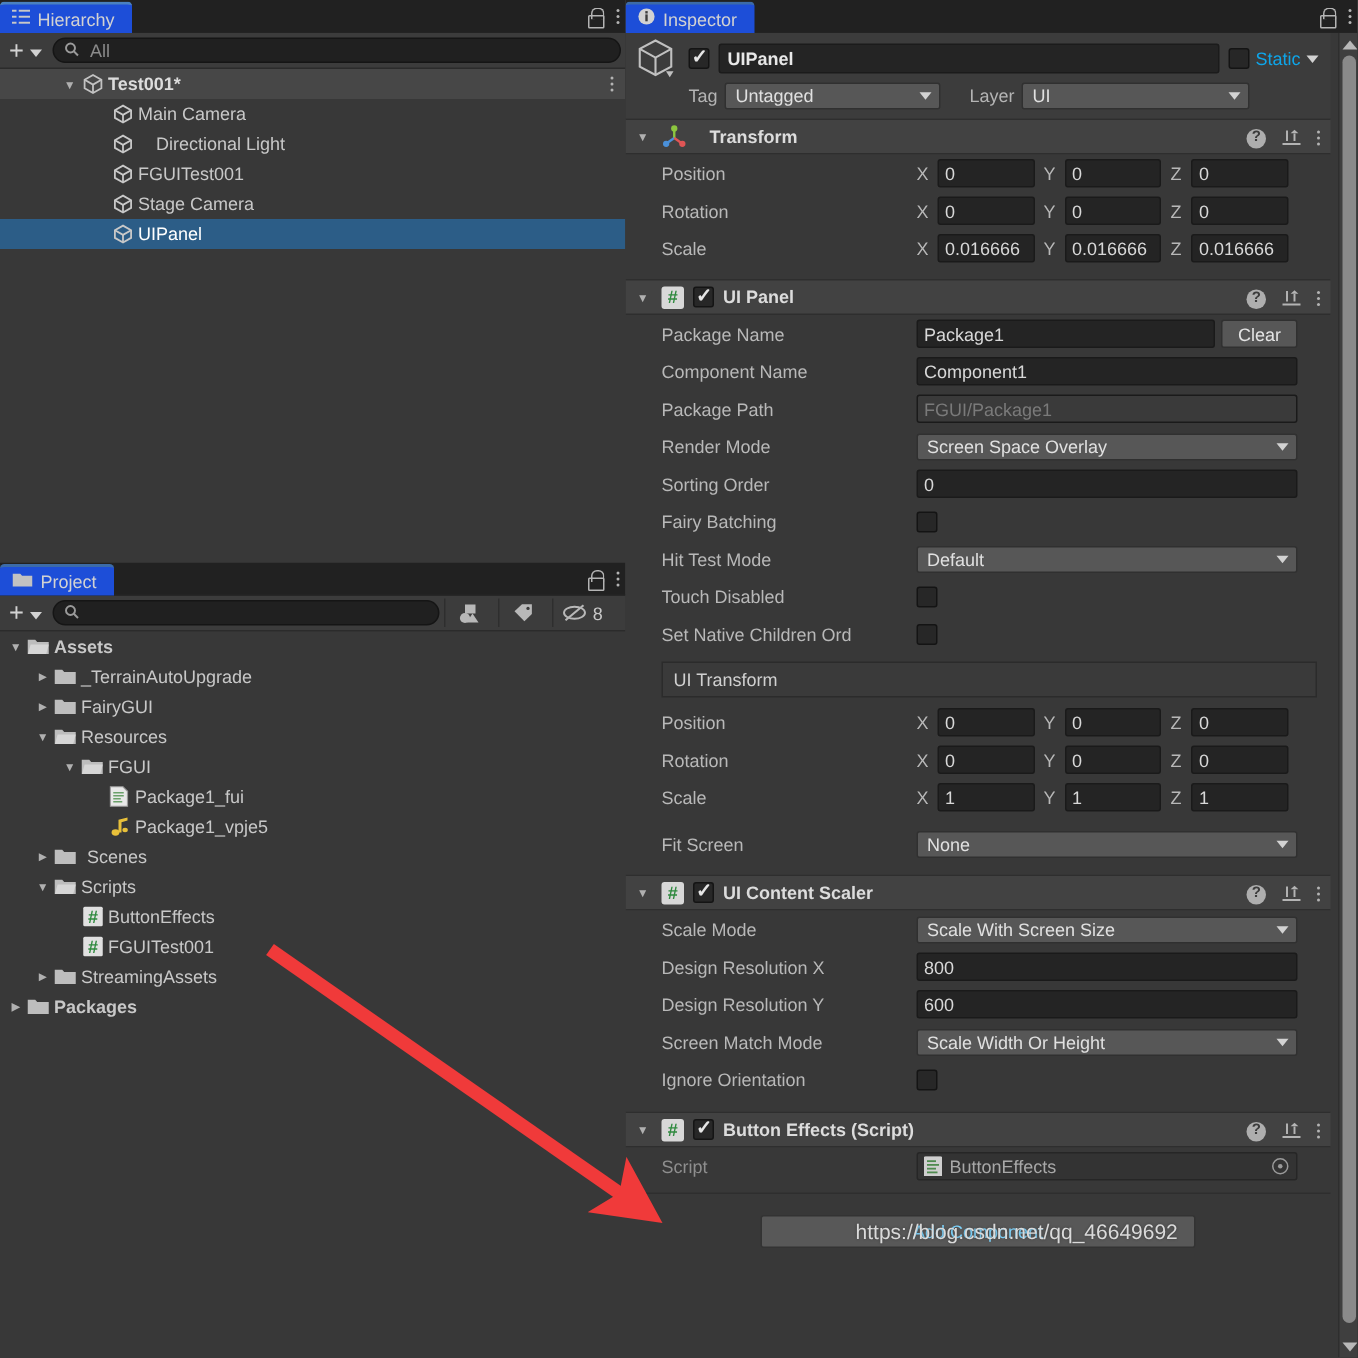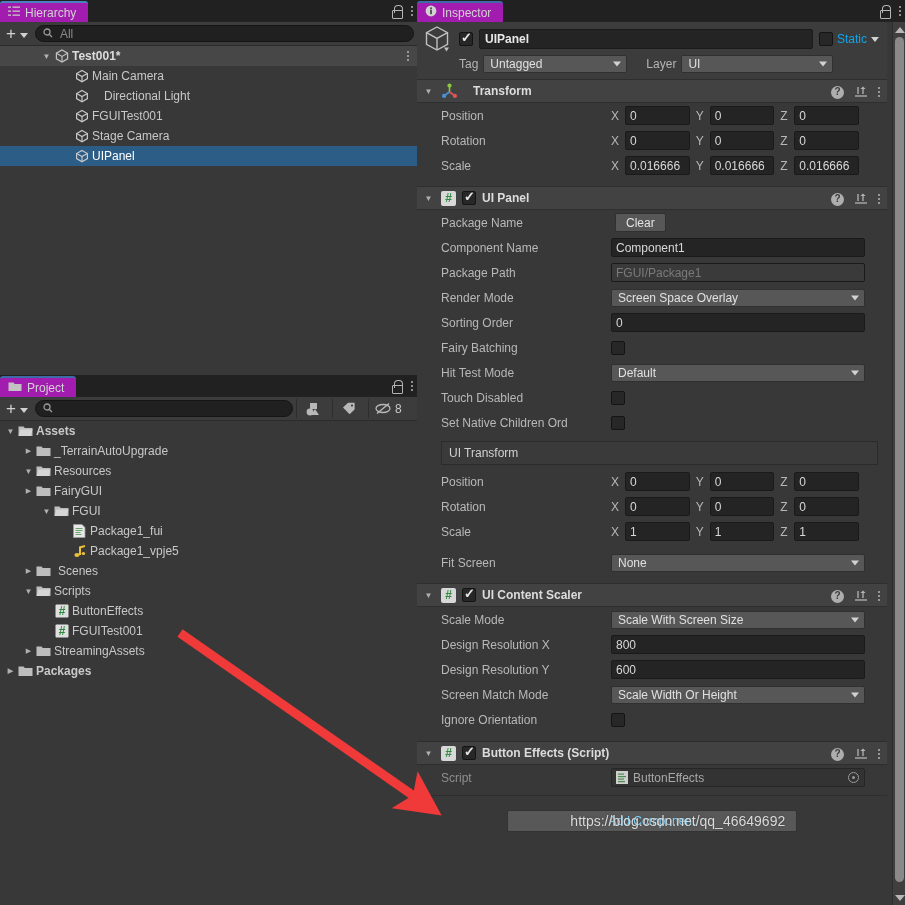--- a/index.html
+++ b/index.html
@@ -14,21 +14,21 @@
   #root { position: relative; width: 905px; height: 905px; }
 
   
   .panel { position: absolute; background: #383838; overflow: hidden; }
   .tabbar {
     height: 22px; background: #212121; position: relative;
     border-bottom: 1px solid #232323;
   }
   .tab {
     position: absolute; left: 0; top: 1px; height: 21px;
-    background: #a21caf; border-top: 2px solid #3c6ba8;
+    background: #1d4ed8; border-top: 2px solid #3c6ba8;
     border-top-left-radius: 3px; border-top-right-radius: 3px;
     padding: 0 12px 0 8px; display: flex; align-items: center; gap: 5px;
     font-size: 12px; color: #d2d2d2; white-space: nowrap;
   }
   .tab.hier { border-top-color: #4a81c1; }
   .tabbar-right {
     position: absolute; right: 4px; top: 0; height: 22px;
     display: flex; align-items: center; gap: 9px;
   }
   .toolrow {
@@ -402,38 +402,38 @@
           <span class="arrow closed"></span>
           <span class="rowicon">
             <svg width="15" height="12" viewBox="0 0 15 12">
               <path d="M0.5 1.5 h5 l1.3 1.5 H14.5 V11 H0.5 Z" fill="#bdbdbd"></path>
             </svg>
           </span>
           <span style="margin-left: 2px;">_TerrainAutoUpgrade</span>
         </div>
         <div class="row">
           <span style="flex: 0 0 22px;"></span>
+          <span class="arrow closed"></span>
+          <span class="rowicon">
+            <svg width="15" height="12" viewBox="0 0 15 12">
+              <path d="M0.5 1.5 h5 l1.3 1.5 H14.5 V11 H0.5 Z" fill="#bdbdbd"></path>
+            </svg>
+          </span>
+          <span style="margin-left: 2px;">FairyGUI</span>
+        </div>
+        <div class="row">
+          <span style="flex: 0 0 22px;"></span>
           <span class="arrow open"></span>
           <span class="rowicon">
             <svg width="15" height="12" viewBox="0 0 15 12">
               <path d="M0.5 1.5 h5 l1.3 1.5 H14.5 V11 H0.5 Z" fill="#bdbdbd"></path>
               <path d="M2.4 4.6 H14.5 L12.8 11 H0.6 Z" fill="#d6d6d6"></path>
             </svg>
           </span>
           <span style="margin-left: 2px;">Resources</span>
-        </div>
-        <div class="row">
-          <span style="flex: 0 0 22px;"></span>
-          <span class="arrow closed"></span>
-          <span class="rowicon">
-            <svg width="15" height="12" viewBox="0 0 15 12">
-              <path d="M0.5 1.5 h5 l1.3 1.5 H14.5 V11 H0.5 Z" fill="#bdbdbd"></path>
-            </svg>
-          </span>
-          <span style="margin-left: 2px;">FairyGUI</span>
         </div>
         <div class="row">
           <span style="flex: 0 0 40px;"></span>
           <span class="arrow open"></span>
           <span class="rowicon">
             <svg width="15" height="12" viewBox="0 0 15 12">
               <path d="M0.5 1.5 h5 l1.3 1.5 H14.5 V11 H0.5 Z" fill="#bdbdbd"></path>
               <path d="M2.4 4.6 H14.5 L12.8 11 H0.6 Z" fill="#d6d6d6"></path>
             </svg>
           </span>
@@ -697,20 +697,21 @@
                   <i></i>
                   <i></i>
                   <i></i>
                 </span>
             </div>
           </div>
           <div id="uipanel-fields">
               <div class="proprow">
                 <div class="proplbl">Package Name</div>
                 <div style="flex: 1 1 0%; display: flex; align-items: center; padding-right: 22px; min-width: 0px;">
+                  <div class="field" style="flex: 1 1 0%; min-width: 0px;">Package1</div>
                   <div class="btn-clear">Clear</div>
                 </div>
               </div>
               <div class="proprow">
                 <div class="proplbl">Component Name</div>
                 <div style="flex: 1 1 0%; display: flex; align-items: center; padding-right: 22px; min-width: 0px;">
                   <div class="field" style="flex: 1 1 0%; min-width: 0px;">Component1</div>
                 </div>
               </div>
               <div class="proprow">

